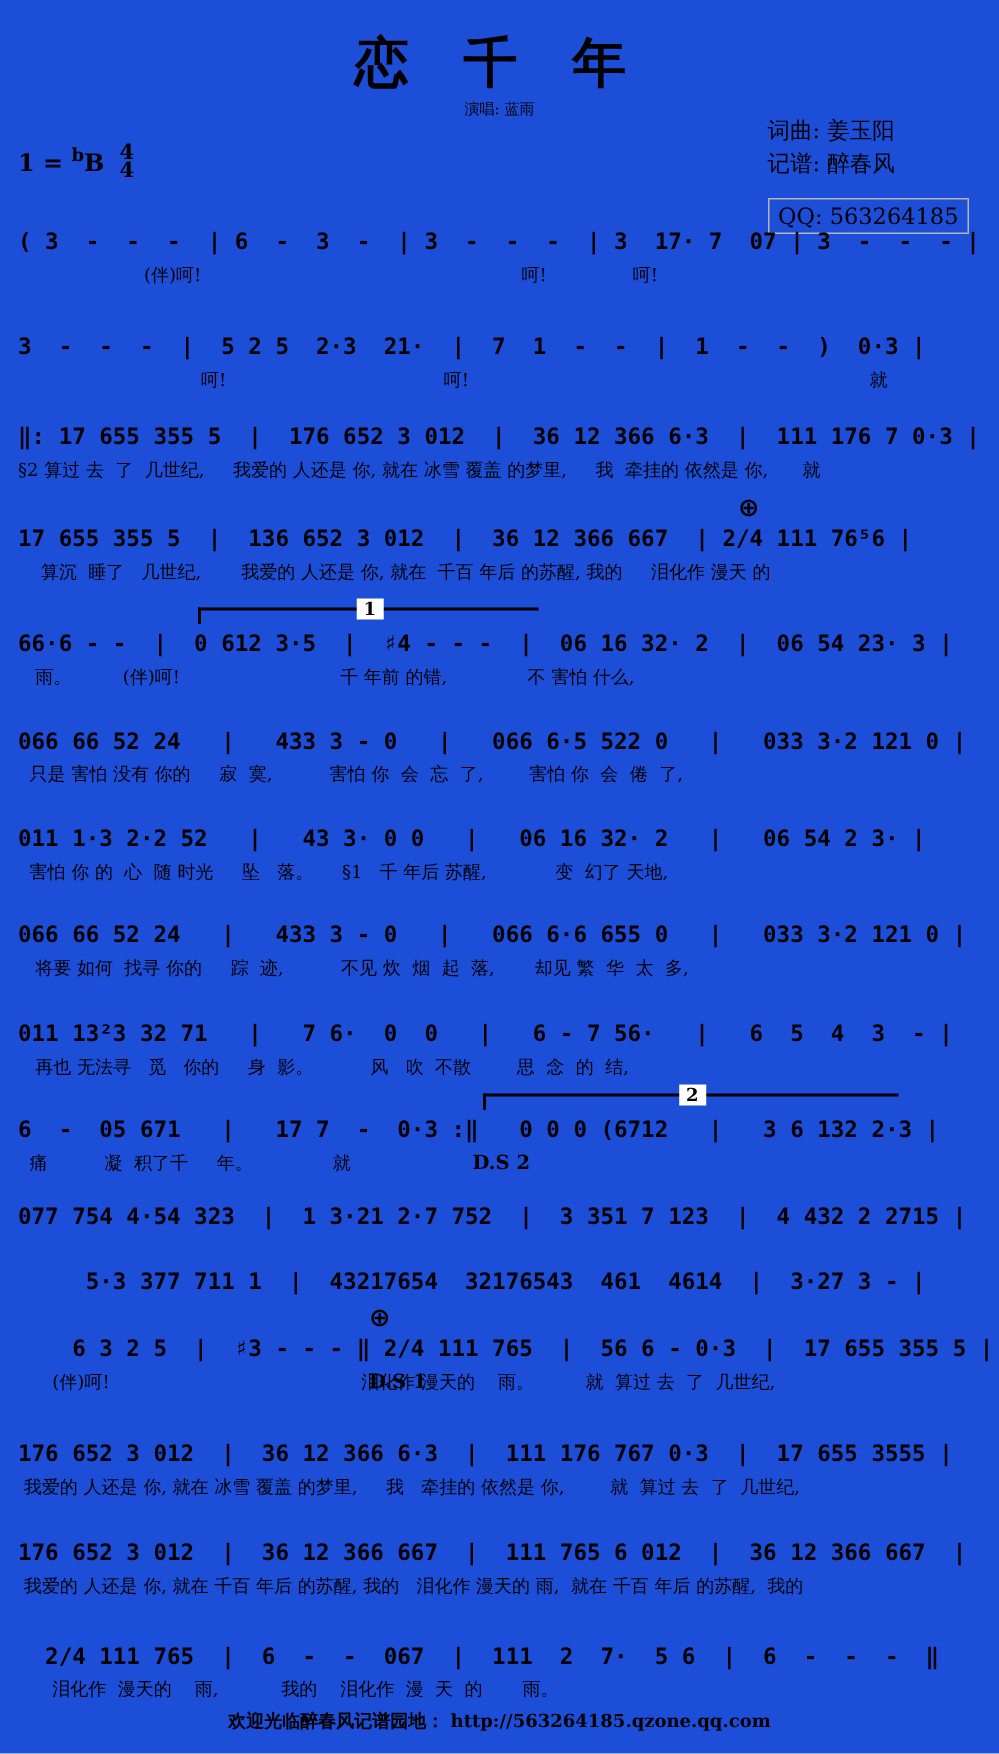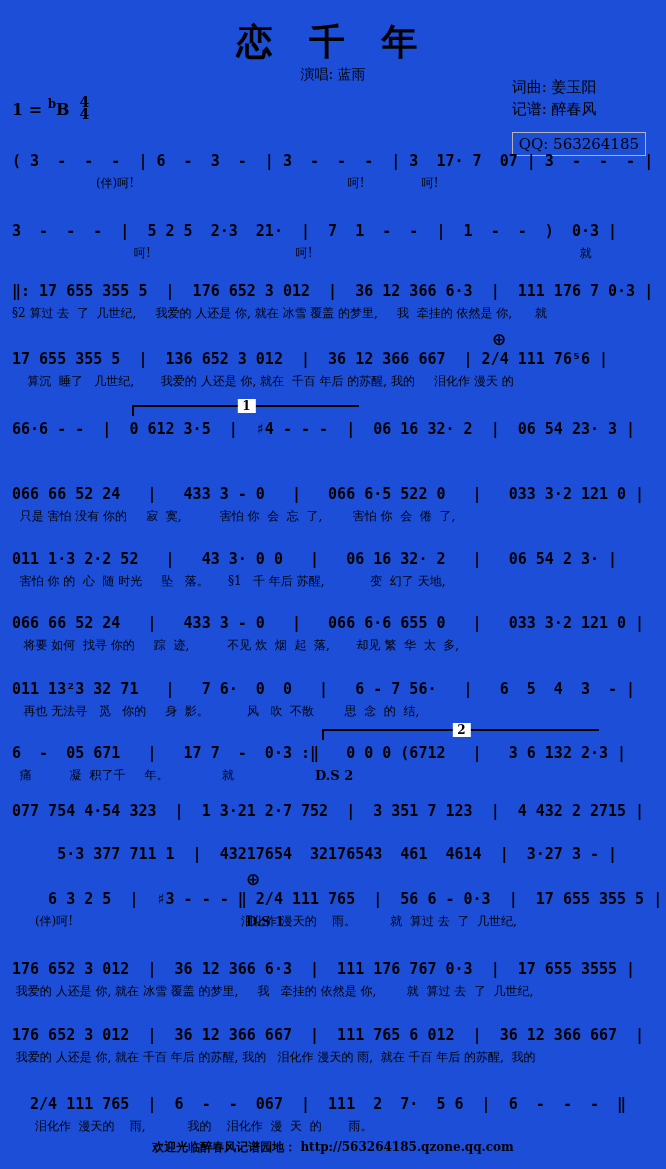--- a/index.html
+++ b/index.html
@@ -1,21 +1,21 @@
 <!DOCTYPE html>
 <html><head>
 <meta charset="utf-8">
 <style>
   html,body{margin:0;padding:0;background:#ffffff;}
   #page{position:relative;width:666px;height:1169px;background:#1d4ed8;overflow:hidden;
         font-family:"DejaVu Sans",sans-serif;color:#000;}
   .title{position:absolute;top:18px;left:0;width:100%;text-align:center;
          font-size:36px;font-weight:700;letter-spacing:12px;font-family:"DejaVu Sans",sans-serif;}
   .subtitle{position:absolute;top:66px;left:0;width:100%;text-align:center;
-            font-size:14px;font-family:"DejaVu Serif",serif;}
+            font-size:10px;font-family:"DejaVu Serif",serif;}
   .credits{position:absolute;top:76px;right:20px;display:flex;flex-direction:column;
            align-items:flex-start;font-family:"DejaVu Serif",serif;font-size:15px;line-height:22px;}
   .credits .qqbox{border:1px solid #b4b4b4;padding:0 6px;margin-top:12px;}
   .keysig{position:absolute;left:12px;top:96px;font-family:"DejaVu Serif",serif;
           font-size:16px;font-weight:700;}
   .keysig .flat{font-size:12px;vertical-align:7px;}
   .timesig{display:inline-block;margin-left:10px;vertical-align:-4px;text-align:center;
            font-size:14px;line-height:12px;font-weight:700;}
   .system{position:absolute;left:12px;width:654px;}
   .notes{font-family:"DejaVu Sans Mono",monospace;font-weight:700;font-size:15px;
@@ -68,20 +68,21 @@
     <span class="coda" style="left:480px">⊕</span>
     <div class="notes">17 655 355 5  |  136 652 3 012  |  36 12 366 667  | 2/4 111 76⁵6 |</div>
     <div class="lyrics">    算沉  睡了   几世纪,       我爱的 人还是 你, 就在  千百 年后 的苏醒, 我的     泪化作 漫天 的</div>
   </div>
 
   <div class="system" style="top:418px">
     <div class="volta" style="left:120px;width:225px">
         <span class="num">1</span>
       </div>
     <div class="notes">66·6 - -  |  0 612 3·5  |  ♯4 - - -  |  06 16 32· 2  |  06 54 23· 3 |</div>
+    <div class="lyrics">   雨。         (伴)呵!                            千 年前 的错,              不 害怕 什么,</div>
   </div>
 
   <div class="system" style="top:483px">
     <div class="notes">066 66 52 24   |   433 3 - 0   |   066 6·5 522 0   |   033 3·2 121 0 |</div>
     <div class="lyrics">  只是 害怕 没有 你的     寂  寞,          害怕 你  会  忘  了,        害怕 你  会  倦  了,</div>
   </div>
 
   <div class="system" style="top:548px">
     <div class="notes">011 1·3 2·2 52   |   43 3· 0 0   |   06 16 32· 2   |   06 54 2 3· |</div>
     <div class="lyrics">  害怕 你 的  心  随 时光     坠   落。     §1   千 年后 苏醒,            变  幻了 天地,</div>

